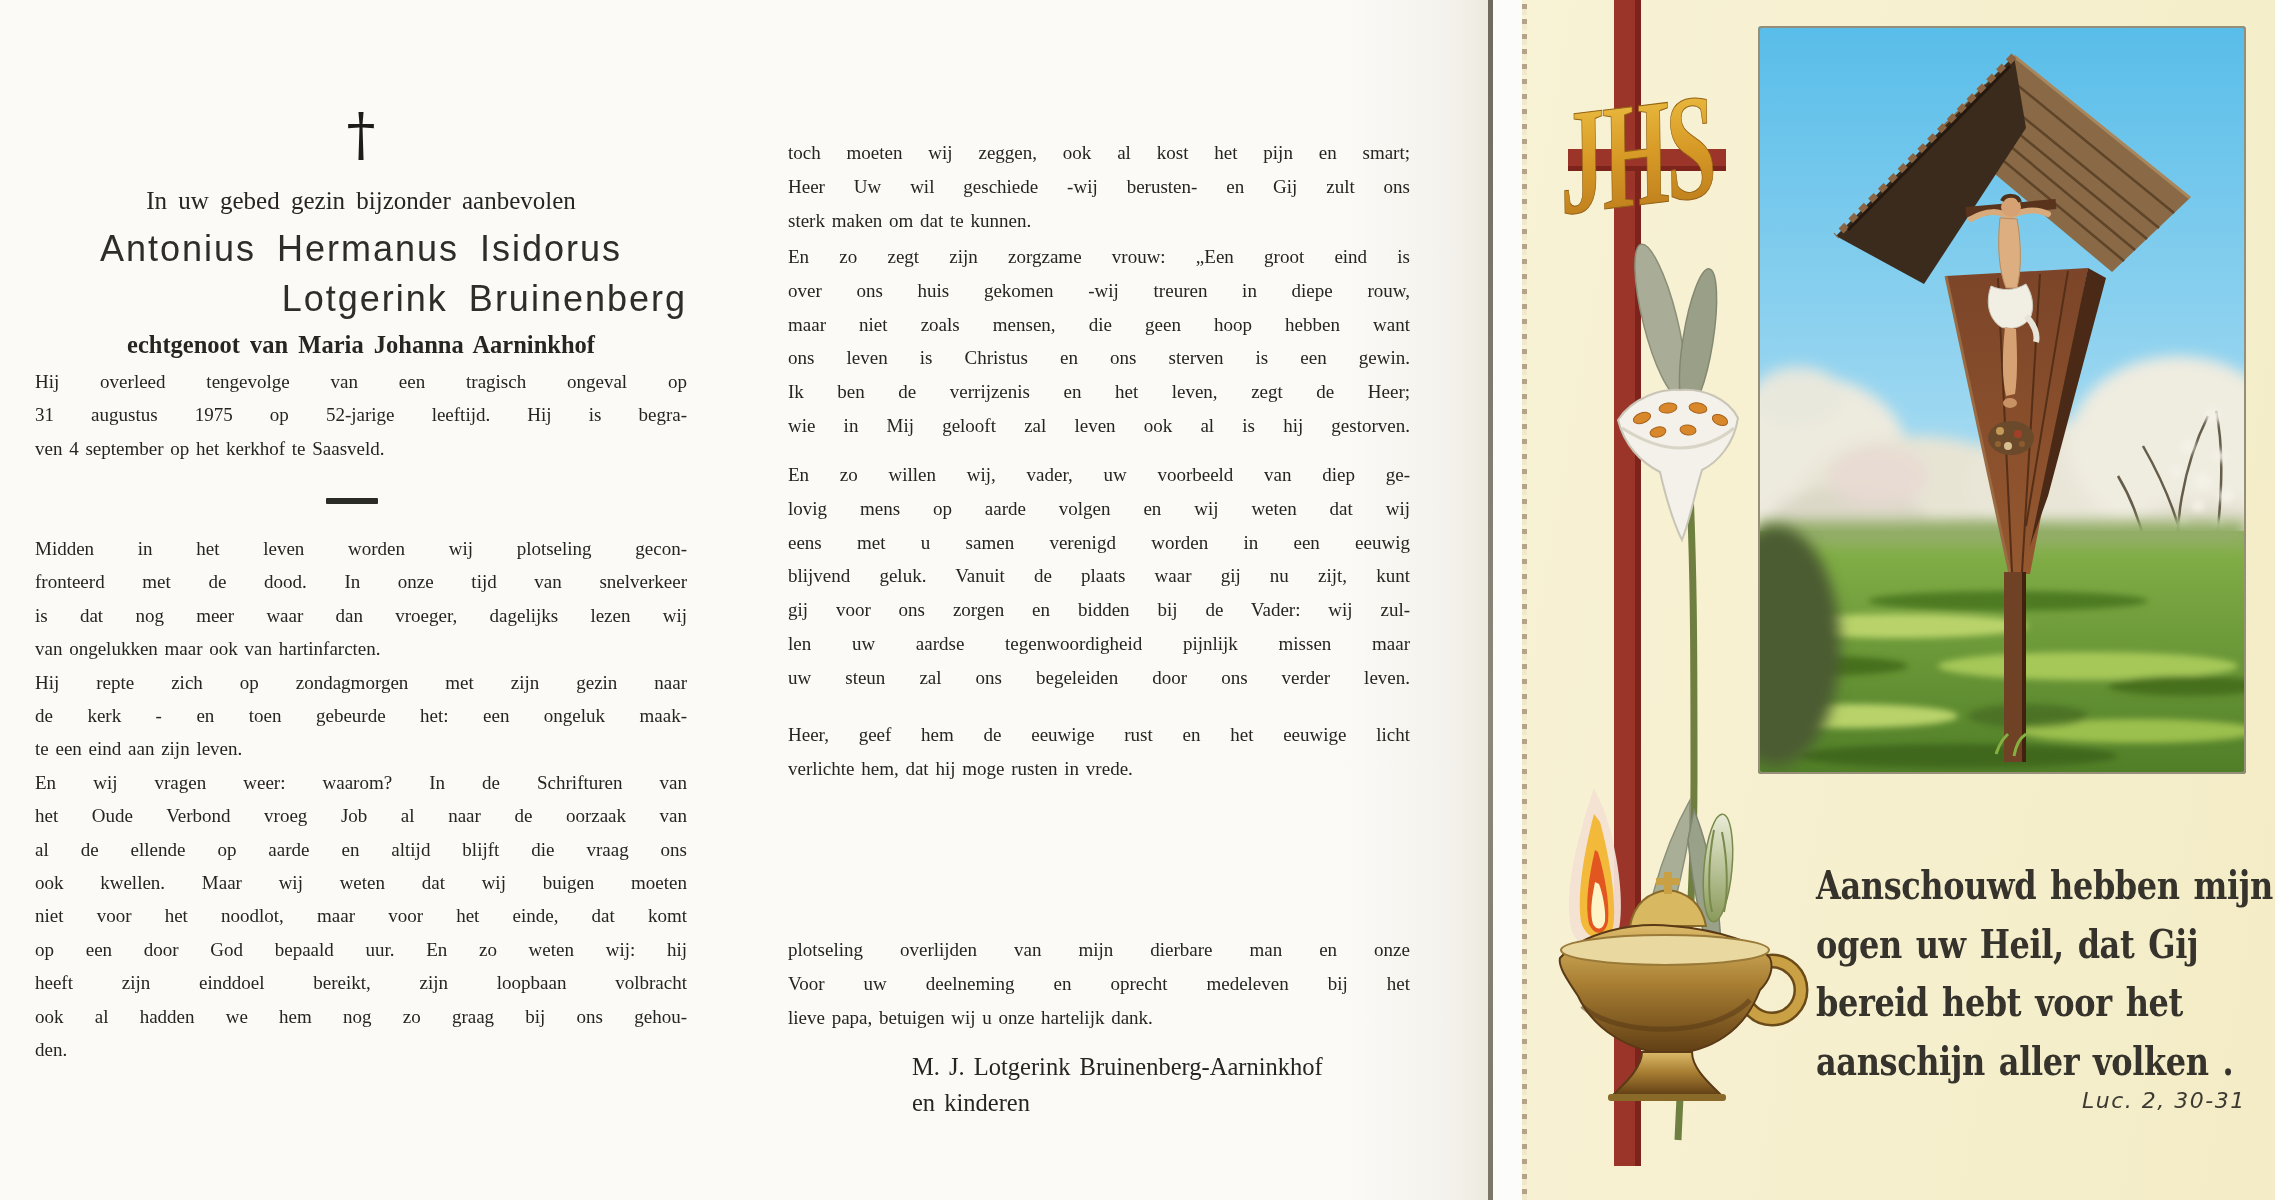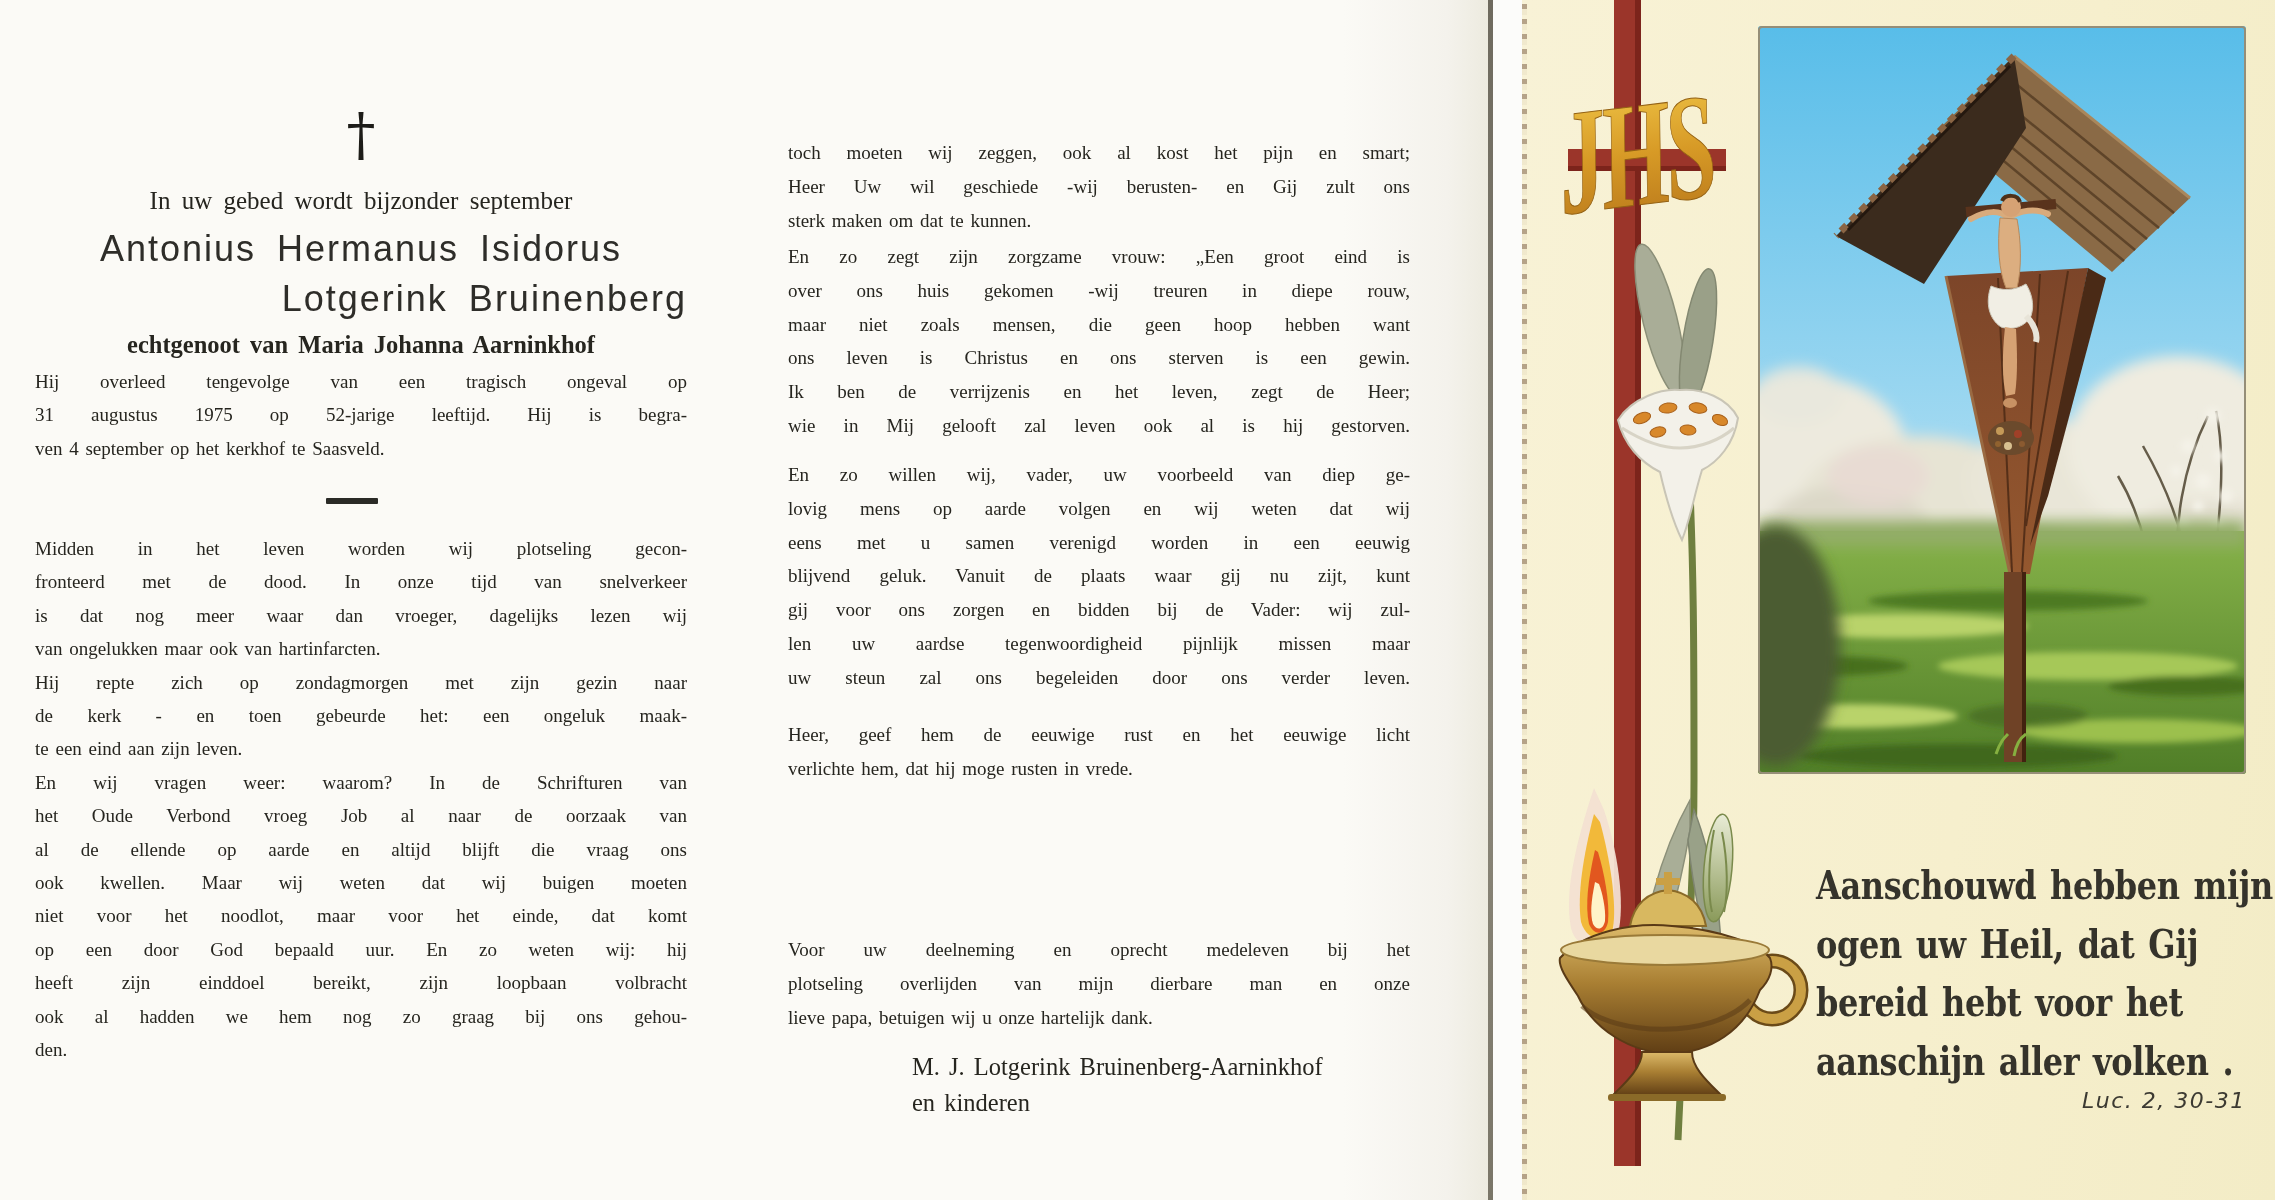--- a/index.html
+++ b/index.html
@@ -60,21 +60,21 @@
 </style>
 </head>
 <body>
 
 <div id="card">
 
   <div class="page-left">
 
     <div class="leftcol">
       <div class="cross-glyph">†</div>
-      <div class="intro">In uw gebed wordt bijzonder september</div>
+      <div class="intro">In uw gebed gezin bijzonder aanbevolen</div>
       <div class="nm n1">Antonius Hermanus Isidorus</div>
       <div class="nm n2">Lotgerink Bruinenberg</div>
       <div class="spouse">echtgenoot van Maria Johanna Aarninkhof</div>
       <div class="obit">
           <div class="ln just">Hij overleed tengevolge van een tragisch ongeval op</div>
           <div class="ln just">31 augustus 1975 op 52-jarige leeftijd. Hij is begra-</div>
           <div class="ln">ven 4 september op het kerkhof te Saasveld.</div>
         </div>
       <div class="divider"></div>
       <div class="leftflow">
@@ -124,22 +124,22 @@
           <div class="ln just">blijvend geluk. Vanuit de plaats waar gij nu zijt, kunt</div>
           <div class="ln just">gij voor ons zorgen en bidden bij de Vader: wij zul-</div>
           <div class="ln just">len uw aardse tegenwoordigheid pijnlijk missen maar</div>
           <div class="ln just">uw steun zal ons begeleiden door ons verder leven.</div>
         </div>
       <div class="para p4">
           <div class="ln just">Heer, geef hem de eeuwige rust en het eeuwige licht</div>
           <div class="ln">verlichte hem, dat hij moge rusten in vrede.</div>
         </div>
       <div class="para p5">
+          <div class="ln just">plotseling overlijden van mijn dierbare man en onze</div>
           <div class="ln just">Voor uw deelneming en oprecht medeleven bij het</div>
-          <div class="ln just">plotseling overlijden van mijn dierbare man en onze</div>
           <div class="ln">lieve papa, betuigen wij u onze hartelijk dank.</div>
         </div>
       <div class="sig sig1">M. J. Lotgerink Bruinenberg-Aarninkhof</div>
       <div class="sig sig2">en kinderen</div>
     </div>
 
   </div>
   <div class="page-edge"></div>
 
   <div class="page-right">

